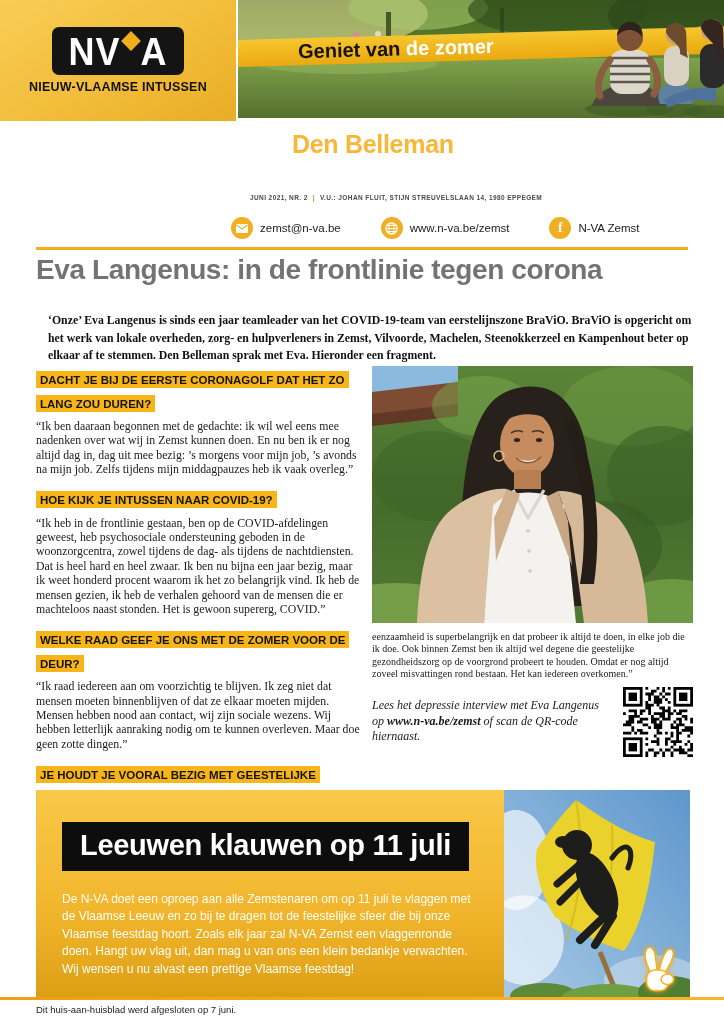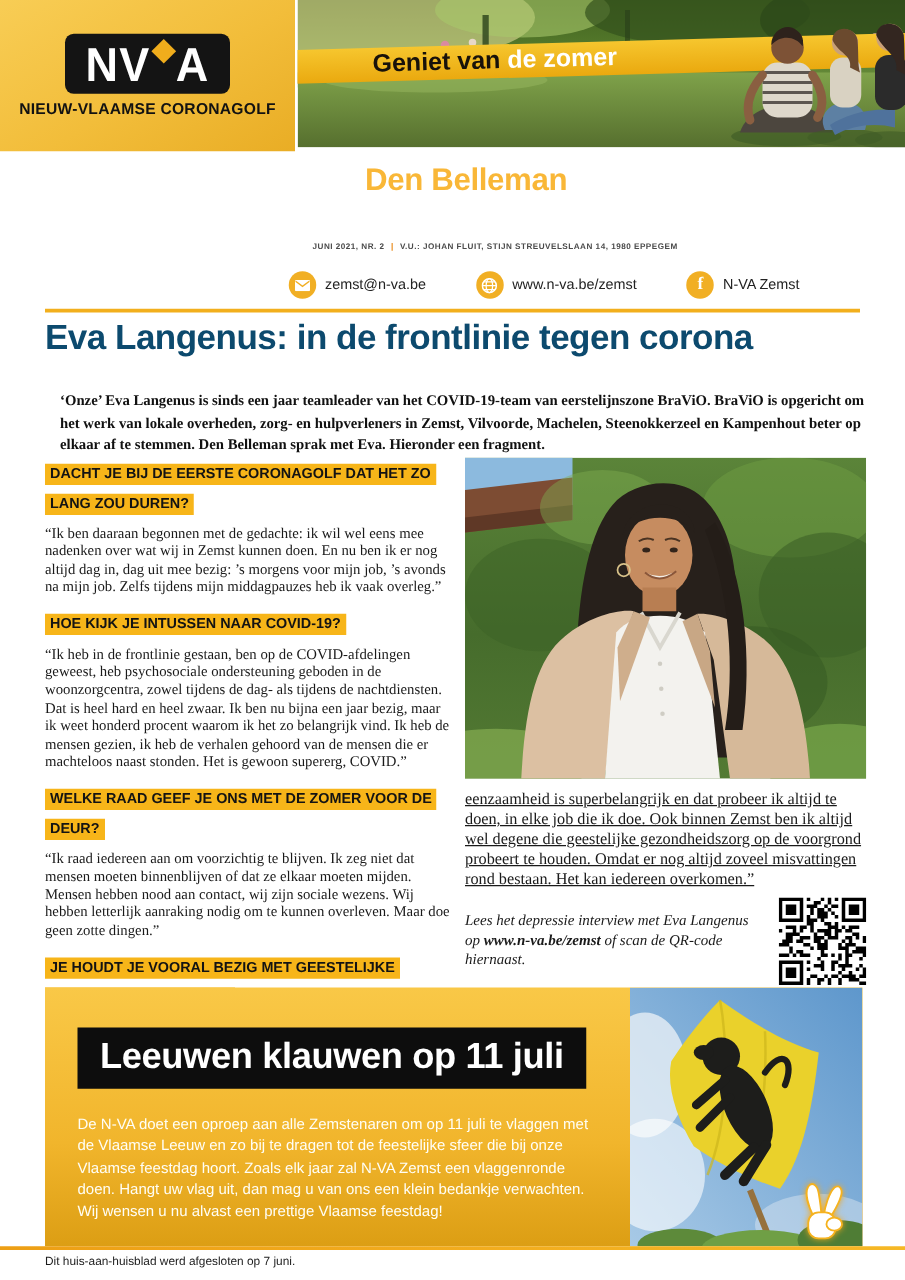--- a/index.html
+++ b/index.html
@@ -34,32 +34,32 @@
   .contact{display:flex;align-items:center;font-size:11.5px;color:#222;}
   .cicon{width:22px;height:22px;border-radius:50%;background:#f1af24;display:flex;
          align-items:center;justify-content:center;margin-right:7px;flex:none;}
   .cicon svg{display:block;}
   .cicon .fb{color:#fff;font-weight:bold;font-size:14px;font-family:"Liberation Serif",serif;}
 
   .rule{position:absolute;left:36px;top:247px;width:652px;height:2.5px;background:#f2af1d;}
 
   
   .headline{position:absolute;left:36px;top:254px;margin:0;font-size:28px;font-weight:bold;
-            letter-spacing:-.4px;color:#0c4a6e;}
+            letter-spacing:-.4px;color:#737373;}
   .intro{position:absolute;left:36px;top:300px;width:654px;margin:12px;
          font-family:"Liberation Serif",serif;font-weight:bold;font-size:11.8px;line-height:1.5;color:#111;}
   .cols{position:absolute;left:36px;top:366px;width:657px;display:flex;gap:10px;}
   .col-left{width:326px;flex:none;}
   .col-right{width:321px;flex:none;}
   .qa-q{margin:0 0 5px;line-height:1.5;}
   .qa-q .q{display:inline;background:#f7b519;color:#131313;font-weight:bold;font-size:11.5px;
            padding:2.5px 4px;box-decoration-break:clone;-webkit-box-decoration-break:clone;}
   .qa-a{margin:0 0 10px;font-family:"Liberation Serif",serif;font-size:11.8px;line-height:1.22;color:#1a1a1a;}
   .photo{width:321px;height:257px;overflow:hidden;}
-  .cont{margin:8px 0 0;font-family:"Liberation Serif",serif;font-size:13px;line-height:1.24;color:#1a1a1a;text-decoration:underline;}
+  .cont{margin:8px 0 0;font-family:"Liberation Serif",serif;font-size:10px;line-height:1.24;color:#1a1a1a;}
   .callout-row{display:flex;align-items:center;gap:10px;margin-top:6px;}
   .callout{flex:1;margin:0;font-family:"Liberation Serif",serif;font-style:italic;font-size:12px;line-height:1.3;color:#1a1a1a;}
   .callout .itb{font-weight:bold;}
   .qr{width:70px;height:70px;background:#fff;flex:none;}
 
   
   .promo{position:absolute;left:36px;top:790px;width:654px;height:207px;display:flex;
          background:linear-gradient(180deg,#f9c847 0%,#f1b52c 60%,#dc9e14 100%);}
   .promo-left{flex:1;padding:32px 0 0 26px;}
   .promo-title-box{background:#0d0d0d;color:#fff;width:fit-content;padding:7px 18px 9px;
@@ -77,21 +77,21 @@
 <body>
 
 <div class="page">
 
   <div class="top-yellow">
     <div class="logobox">
       <span class="l">NV</span>
       <span class="diamond"></span>
       <span class="l">A</span>
     </div>
-    <div class="brand-sub">NIEUW-VLAAMSE CORONAGOLF</div>
+    <div class="brand-sub">NIEUW-VLAAMSE INTUSSEN</div>
   </div>
 
   <div class="banner">
     <svg width="486" height="118" viewBox="0 0 486 118">
       <defs>
         <linearGradient id="trees" x1="0" y1="0" x2="0" y2="1">
           <stop offset="0" stop-color="#41601f"></stop>
             <stop offset=".6" stop-color="#567c2c"></stop>
             <stop offset="1" stop-color="#6d9140"></stop>
         </linearGradient>

